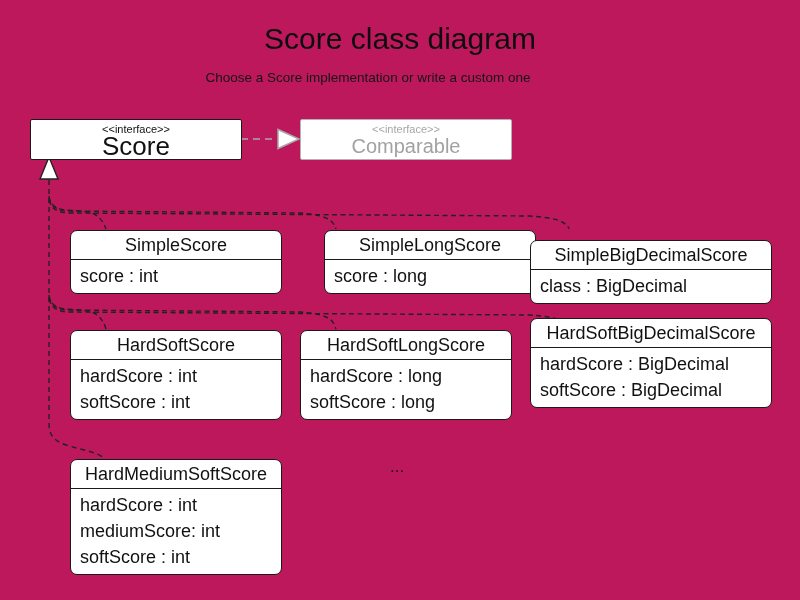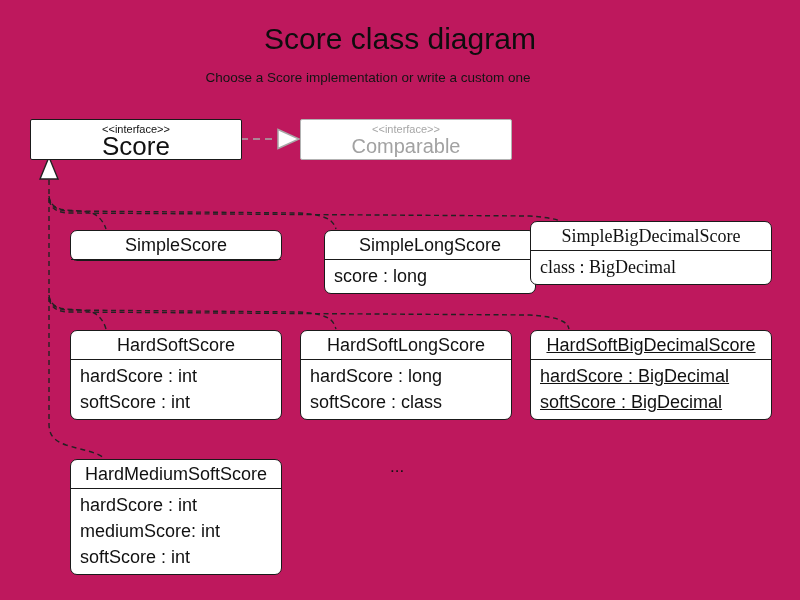--- a/index.html
+++ b/index.html
@@ -71,53 +71,56 @@
     <div class="iname">Score</div>
   </div>
 
   <div class="iface muted" style="left:300px;top:119px;">
     <div class="stereo">&lt;&lt;interface&gt;&gt;</div>
     <div class="iname">Comparable</div>
   </div>
 
   <div class="uml-class" style="left:70px;top:230px;width:210px;">
     <div class="uml-name">SimpleScore</div>
+    <div class="uml-attrs">
+      <div class="uml-attr">score : int</div>
+    </div>
   </div>
 
   <div class="uml-class" style="left:300px;top:230px;width:210px;margin-left:24px;">
     <div class="uml-name">SimpleLongScore</div>
     <div class="uml-attrs">
       <div class="uml-attr">score : long</div>
     </div>
   </div>
 
-  <div class="uml-class" style="left:530px;top:221px;width:240px;font-family:Liberation Serif, serif;">
+  <div class="uml-class" style="left:530px;top:240px;width:240px;">
     <div class="uml-name">SimpleBigDecimalScore</div>
     <div class="uml-attrs">
       <div class="uml-attr">class : BigDecimal</div>
     </div>
   </div>
 
   <div class="uml-class" style="left:70px;top:330px;width:210px;">
     <div class="uml-name">HardSoftScore</div>
     <div class="uml-attrs">
       <div class="uml-attr">hardScore : int</div>
       <div class="uml-attr">softScore : int</div>
     </div>
   </div>
 
   <div class="uml-class" style="left:300px;top:330px;width:210px;">
     <div class="uml-name">HardSoftLongScore</div>
     <div class="uml-attrs">
       <div class="uml-attr">hardScore : long</div>
-      <div class="uml-attr">softScore : class</div>
+      <div class="uml-attr">softScore : long</div>
     </div>
   </div>
 
-  <div class="uml-class" style="left:530px;top:330px;width:240px;text-decoration:underline;">
+  <div class="uml-class" style="left:530px;top:318px;width:240px;">
     <div class="uml-name">HardSoftBigDecimalScore</div>
     <div class="uml-attrs">
       <div class="uml-attr">hardScore : BigDecimal</div>
       <div class="uml-attr">softScore : BigDecimal</div>
     </div>
   </div>
 
   <div class="uml-class" style="left:70px;top:459px;width:210px;">
     <div class="uml-name">HardMediumSoftScore</div>
     <div class="uml-attrs">

